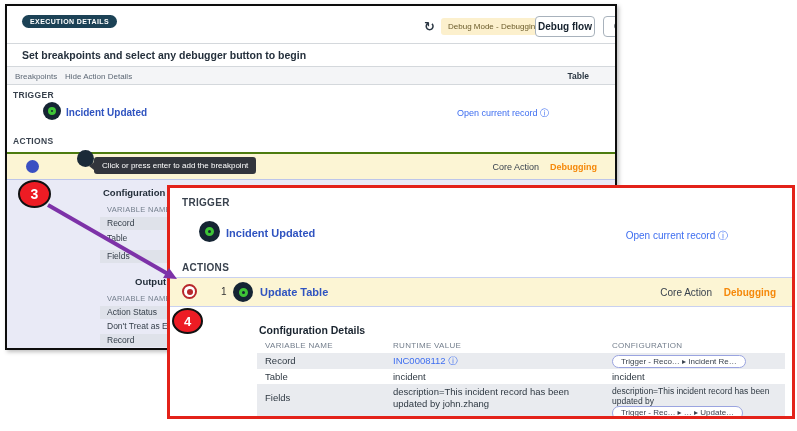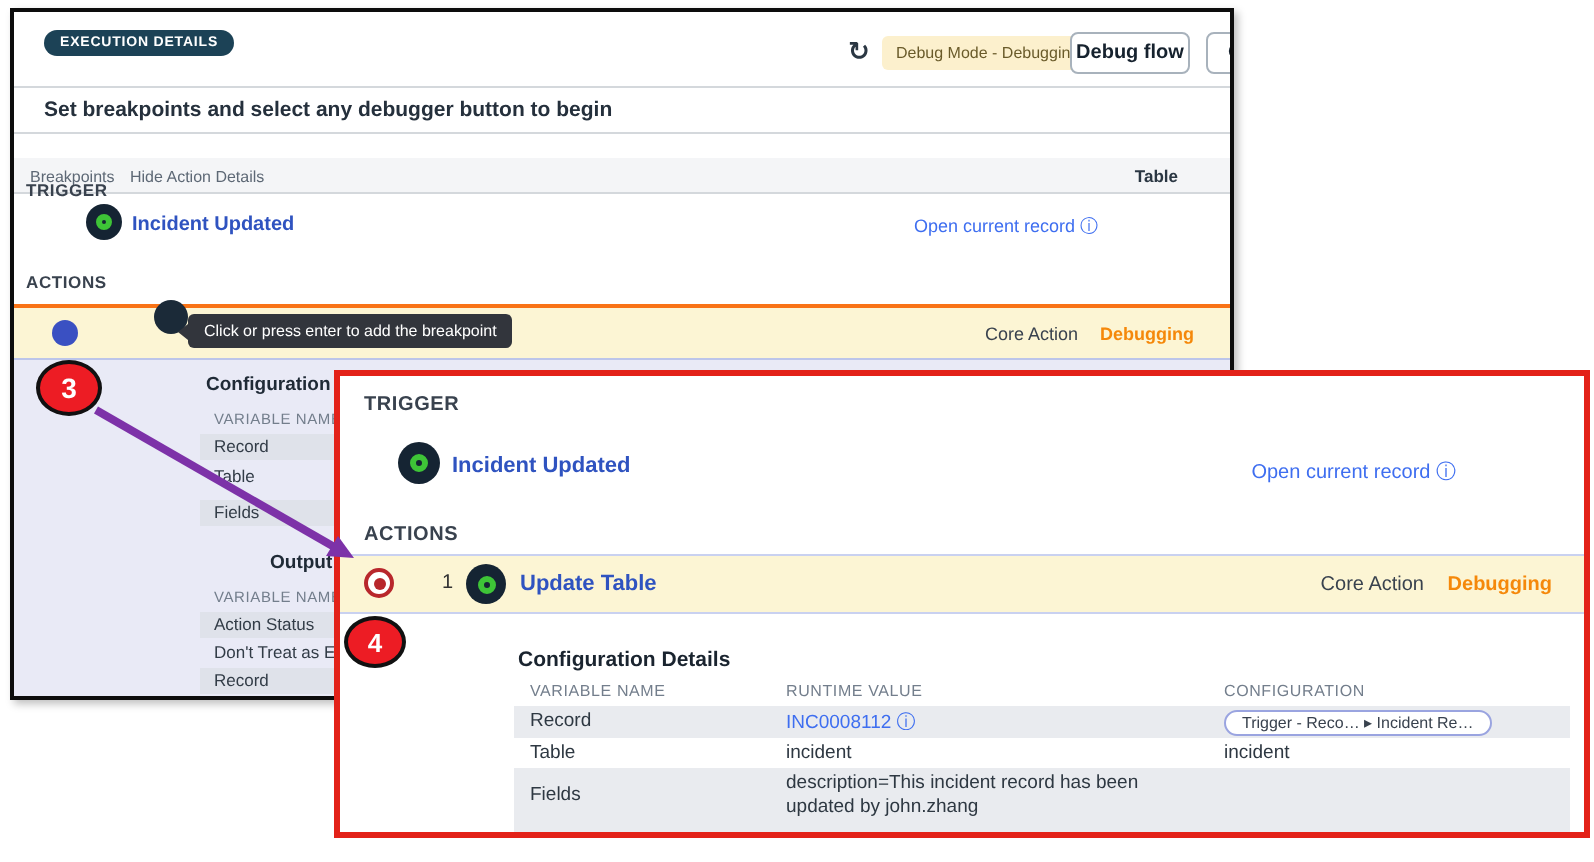--- a/index.html
+++ b/index.html
@@ -12,29 +12,29 @@
   .win-title { left:88px; top:6px; font-size:15px; font-weight:bold; color:#161d26; }
   .refresh { left:417px; top:13px; font-size:13px; font-weight:bold; color:#2b3743; font-family:"DejaVu Sans",sans-serif; }
   .debug-badge { left:434px; top:12px; background:#fcf0cd; color:#6a5b2a; font-size:8px; padding:4px 7px; border-radius:3px; white-space:nowrap; }
   .dot { display:inline-block; width:5px; height:5px; border-radius:50%; background:#f08705; margin-left:4px; vertical-align:middle; }
   .btn { background:#fff; border:1px solid #a8b2bc; border-radius:4px; font-size:10px; font-weight:bold; color:#16222e; text-align:center; }
   .cancel-btn { left:528px; top:10px; width:60px; height:21px; line-height:19px; }
   .open-btn { left:596px; top:10px; width:48px; height:21px; line-height:19px; text-align:left; padding-left:10px; }
   .hdr-line { left:0; top:37px; width:608px; height:1px; background:#d4d8dc; }
   .instruction { left:15px; top:43px; font-size:10.5px; font-weight:600; color:#25303c; }
   .sub-line { left:0; top:60px; width:608px; height:1px; background:#d4d8dc; }
-  .toolbar { left:0; top:73px; width:608px; height:18px; background:#f4f5f7; border-bottom:1px solid #d4d8dc; }
+  .toolbar { left:0; top:61px; width:608px; height:18px; background:#f4f5f7; border-bottom:1px solid #d4d8dc; }
   .tb-item { top:5px; font-size:8px; color:#5d6875; }
   .state-col { top:4px; right:26px; font-size:8.5px; font-weight:bold; color:#2b3743; }
   .section-label { font-size:8.5px; font-weight:600; color:#39424e; letter-spacing:.3px; }
   .action-icon { border-radius:50%; background:#152433; display:flex; align-items:center; justify-content:center; }
   .action-icon .ring { border-radius:50%; border:3px solid #3ec437; background:#152433; }
   .link { color:#2f53c0; font-weight:bold; }
   .open-rec { font-size:9px; color:#3e6ef0; }
-  .yellow-row { left:0; width:608px; background:#fcf5d4; border-top:2px solid #f97316; border-bottom:1px solid #bcc5ea; }
+  .yellow-row { left:0; width:608px; background:#fcf5d4; border-top:2px solid #4d7c0f; border-bottom:1px solid #bcc5ea; }
   .bp-dot { left:19px; top:6px; width:13px; height:13px; border-radius:50%; background:#3a50c2; }
   .tip-icon { width:17px; height:17px; border-radius:50%; background:#1b2a38; }
   .tooltip { background:#32353c; color:#fff; font-size:8px; padding:4px 8px; border-radius:3px; white-space:nowrap; z-index:3; }
   .tip-arrow { width:0; height:0; border-top:4px solid transparent; border-bottom:4px solid transparent; border-right:5px solid #32353c; left:-5px; top:5px; }
   .core-action { font-size:9px; color:#39424e; }
   .debugging { font-size:9px; font-weight:bold; color:#f5880a; }
   .panel { left:0; top:174px; width:608px; height:168px; background:#e9eaf6; }
   .panel-title { font-size:9.5px; font-weight:bold; color:#1f2a36; }
   .col-hdr { font-size:7.5px; color:#737e8c; letter-spacing:.3px; }
   .p-row { left:93px; width:160px; height:13px; font-size:8.5px; color:#323c47; padding:1px 0 0 7px; }
@@ -152,20 +152,24 @@
       <div class="c3"><span class="pill">Trigger - Reco… ▸ Incident Re…</span></div>
     </div>
     <div class="t-row" style="height:15px;">
       <div class="c1">Table</div>
       <div class="c2">incident</div>
       <div class="c3">incident</div>
     </div>
     <div class="t-row t-gray" style="height:33px;">
       <div class="c1" style="padding-top:8px;">Fields</div>
       <div class="c2" style="line-height:1.25;">description=This incident record has been updated by john.zhang</div>
+      <div class="c3" style="font-size:8.5px; line-height:1.2;">
+        <span>description=This incident record has been updated by</span><br>
+        <span class="pill">Trigger - Rec… ▸ … ▸ Update…</span>
+      </div>
     </div>
   </div>
 </div>
 
 <svg class="abs arrow-svg">
   <line x1="48" y1="205" x2="168" y2="274" stroke="#7d32a8" stroke-width="4"></line>
   <polygon points="177,279 163,278 169,268" fill="#7d32a8"></polygon>
 </svg>
 <div class="abs callout co3">3</div>
 <div class="abs callout co4">4</div>

